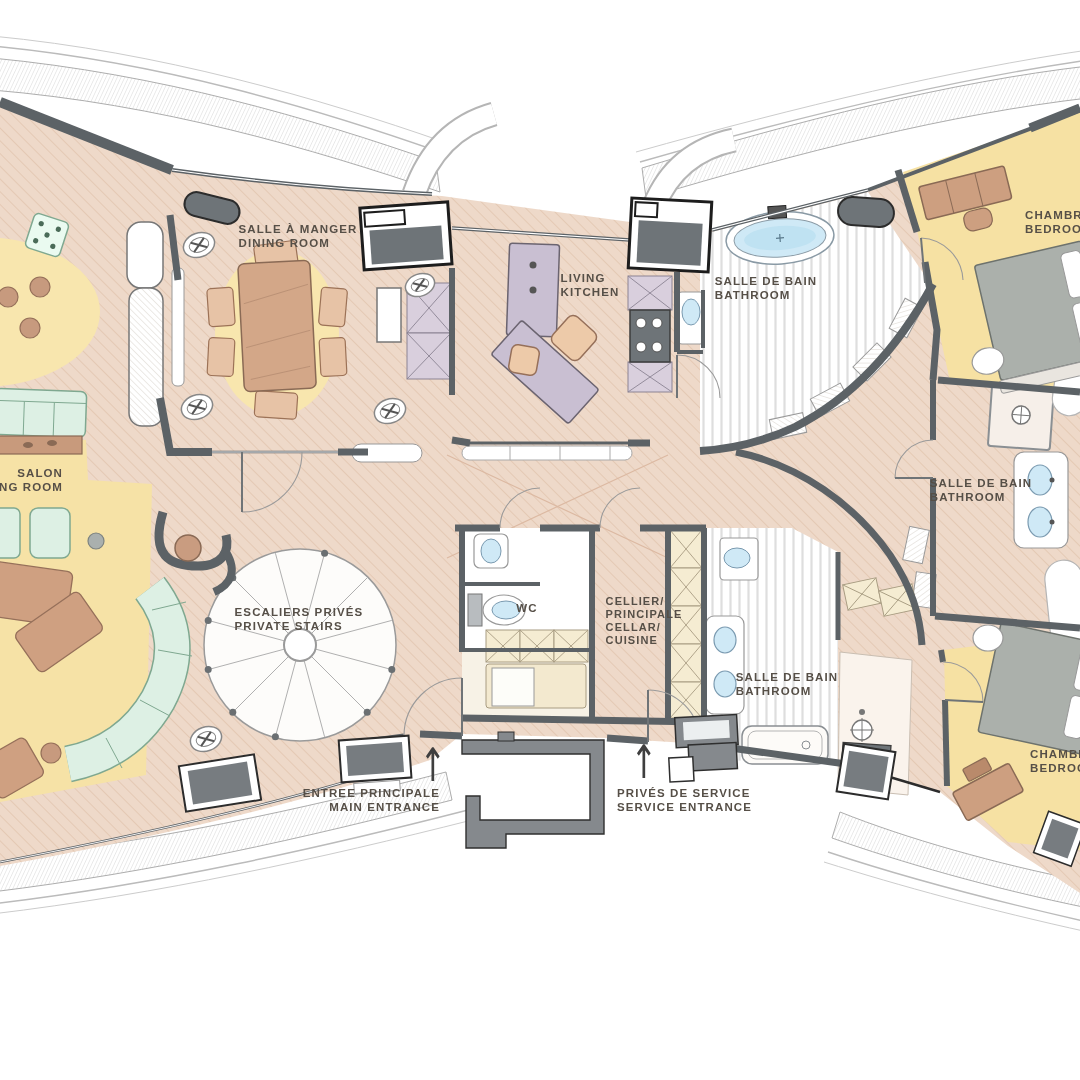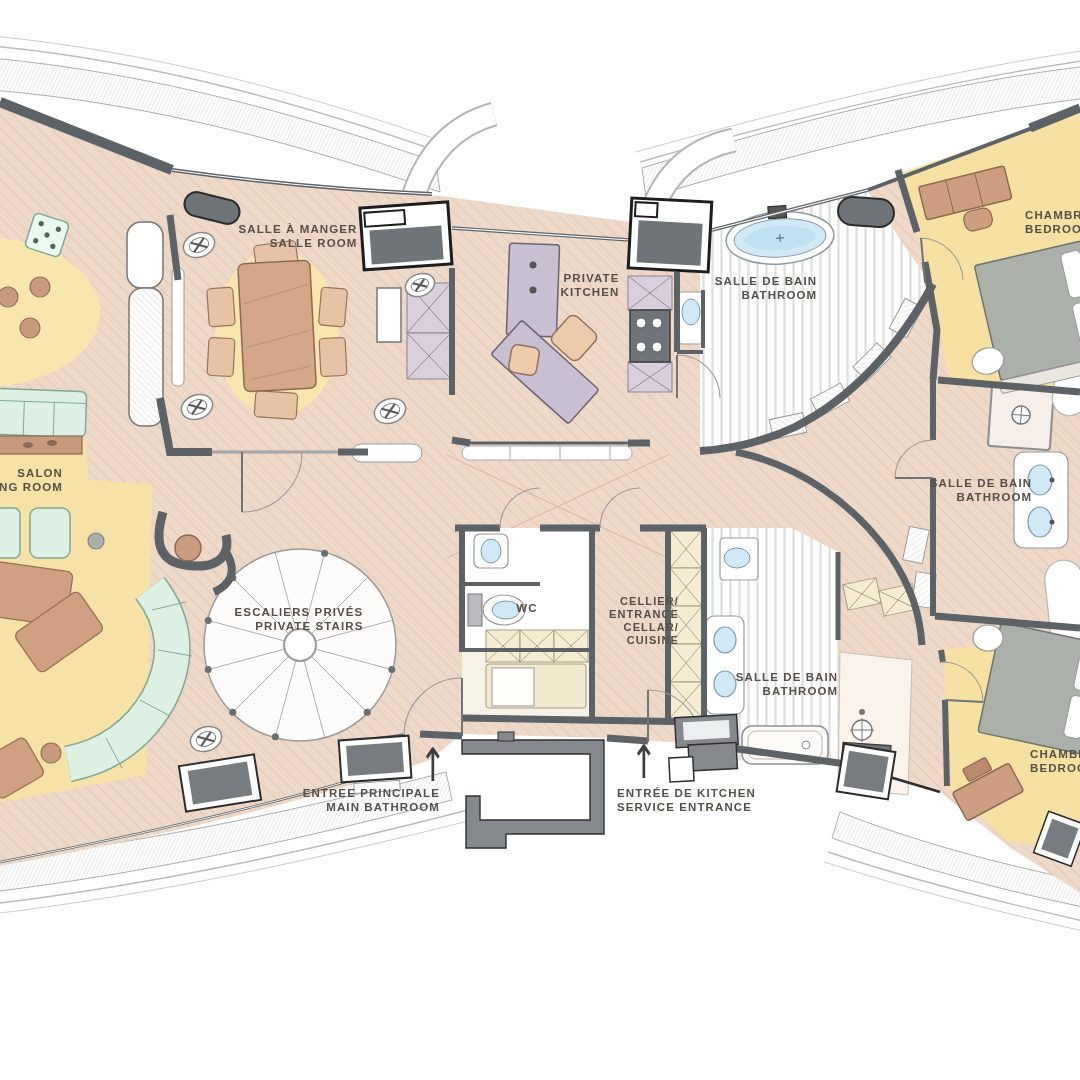--- a/index.html
+++ b/index.html
@@ -1,20 +1,20 @@
 <!DOCTYPE html>
 <html><head>
 <meta charset="utf-8">
 <style>
   html,body{margin:0;padding:0;background:#fff;}
   #stage{position:relative;width:1080px;height:1080px;background:#ffffff;overflow:hidden;
          font-family:"Liberation Sans",sans-serif;}
   #plan-svg{position:absolute;left:0;top:0;}
   .lbl{position:absolute;font-weight:bold;font-size:11.5px;letter-spacing:1.1px;line-height:14px;
-       color:#564f47;white-space:nowrap;text-align:right;transform:translate(-50%,-50%);}
+       color:#564f47;white-space:nowrap;text-align:left;transform:translate(-50%,-50%);}
   .lbl.left{transform:translate(0,-50%);text-align:left;}
   .lbl.right{transform:translate(-100%,-50%);text-align:right;}
   .lbl.small{font-size:11px;line-height:13px;}
 </style>
 </head>
 <body>
 
 <div id="stage">
 <svg id="plan-svg" width="1080" height="1080" viewBox="0 0 1080 1080">
   <defs>
@@ -529,24 +529,24 @@
           <line x1="426" y1="281" x2="414" y2="289" stroke="#555555" stroke-width="2"></line>
     </g>
   </g>
 
   <text text-anchor="middle" font-size="40" font-family="DejaVu Sans, sans-serif" fill="#3f3f3f" transform="translate(433,781) scale(0.8,1.15)">↑</text>
   <text text-anchor="middle" font-size="40" font-family="DejaVu Sans, sans-serif" fill="#3f3f3f" transform="translate(644,778) scale(0.8,1.15)">↑</text>
 </svg>
 
 <div class="lbl" style="left:298px;top:236px">
   <div>SALLE À MANGER</div>
-  <div>SALLE ROOM</div>
+  <div>DINING ROOM</div>
 </div>
 <div class="lbl" style="left:590px;top:285px">
-  <div>PRIVATE</div>
+  <div>LIVING</div>
   <div>KITCHEN</div>
 </div>
 <div class="lbl" style="left:766px;top:288px">
   <div>SALLE DE BAIN</div>
   <div>BATHROOM</div>
 </div>
 <div class="lbl left" style="left:1025px;top:222px">
   <div>CHAMBRE</div>
   <div>BEDROOM</div>
 </div>
@@ -556,37 +556,37 @@
 </div>
 <div class="lbl" style="left:299px;top:619px">
   <div>ESCALIERS PRIVÉS</div>
   <div>PRIVATE STAIRS</div>
 </div>
 <div class="lbl" style="left:527px;top:608px">
   <div>WC</div>
 </div>
 <div class="lbl small" style="left:644px;top:621px">
   <div>CELLIER/</div>
-  <div>ENTRANCE</div>
+  <div>PRINCIPALE</div>
   <div>CELLAR/</div>
   <div>CUISINE</div>
 </div>
 <div class="lbl" style="left:981px;top:490px">
   <div>SALLE DE BAIN</div>
   <div>BATHROOM</div>
 </div>
 <div class="lbl" style="left:787px;top:684px">
   <div>SALLE DE BAIN</div>
   <div>BATHROOM</div>
 </div>
 <div class="lbl left" style="left:1030px;top:761px">
   <div>CHAMBRE</div>
   <div>BEDROOM</div>
 </div>
 <div class="lbl right" style="left:440px;top:800px">
   <div>ENTREE PRINCIPALE</div>
-  <div>MAIN BATHROOM</div>
+  <div>MAIN ENTRANCE</div>
 </div>
 <div class="lbl left" style="left:617px;top:800px">
-  <div>ENTRÉE DE KITCHEN</div>
+  <div>PRIVÉS DE SERVICE</div>
   <div>SERVICE ENTRANCE</div>
 </div>
 </div>
 
 </body></html>

